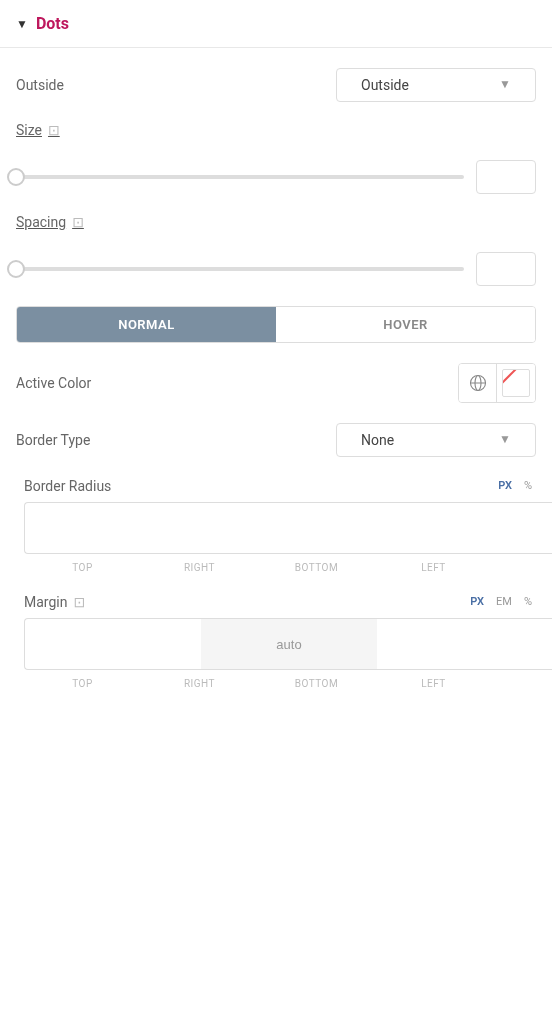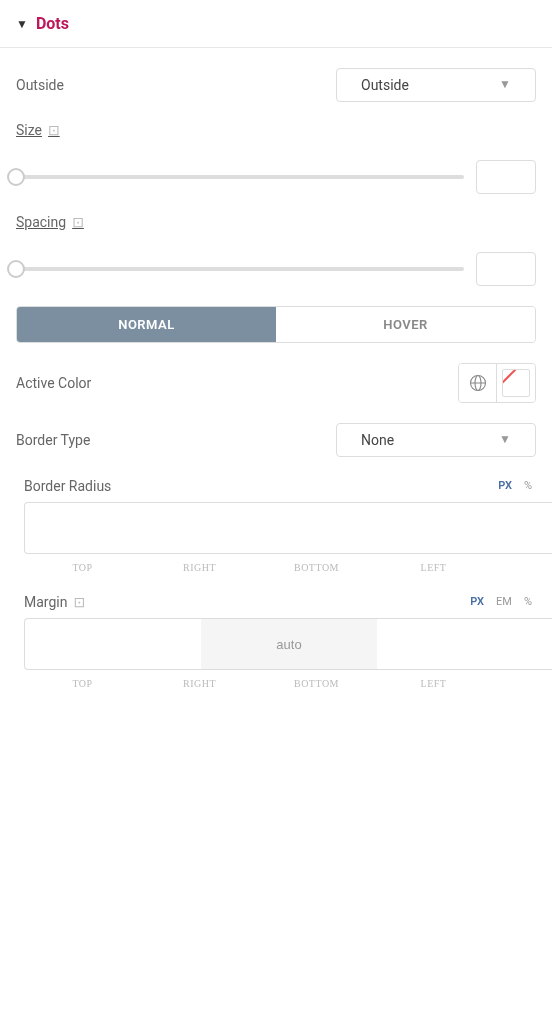--- a/index.html
+++ b/index.html
@@ -290,21 +290,20 @@
       align-items: center;
     }
 
     .input-label {
       flex: 1;
       text-align: center;
       font-size: 10px;
       color: #bbb;
       letter-spacing: 0.5px;
       text-transform: uppercase;
-      font-family: Liberation Serif, serif;
     }
 
     .input-label-spacer {
       width: 44px;
     }
 
     .margin-input-filled {
       background: #f5f5f5;
       color: #999;
     }

